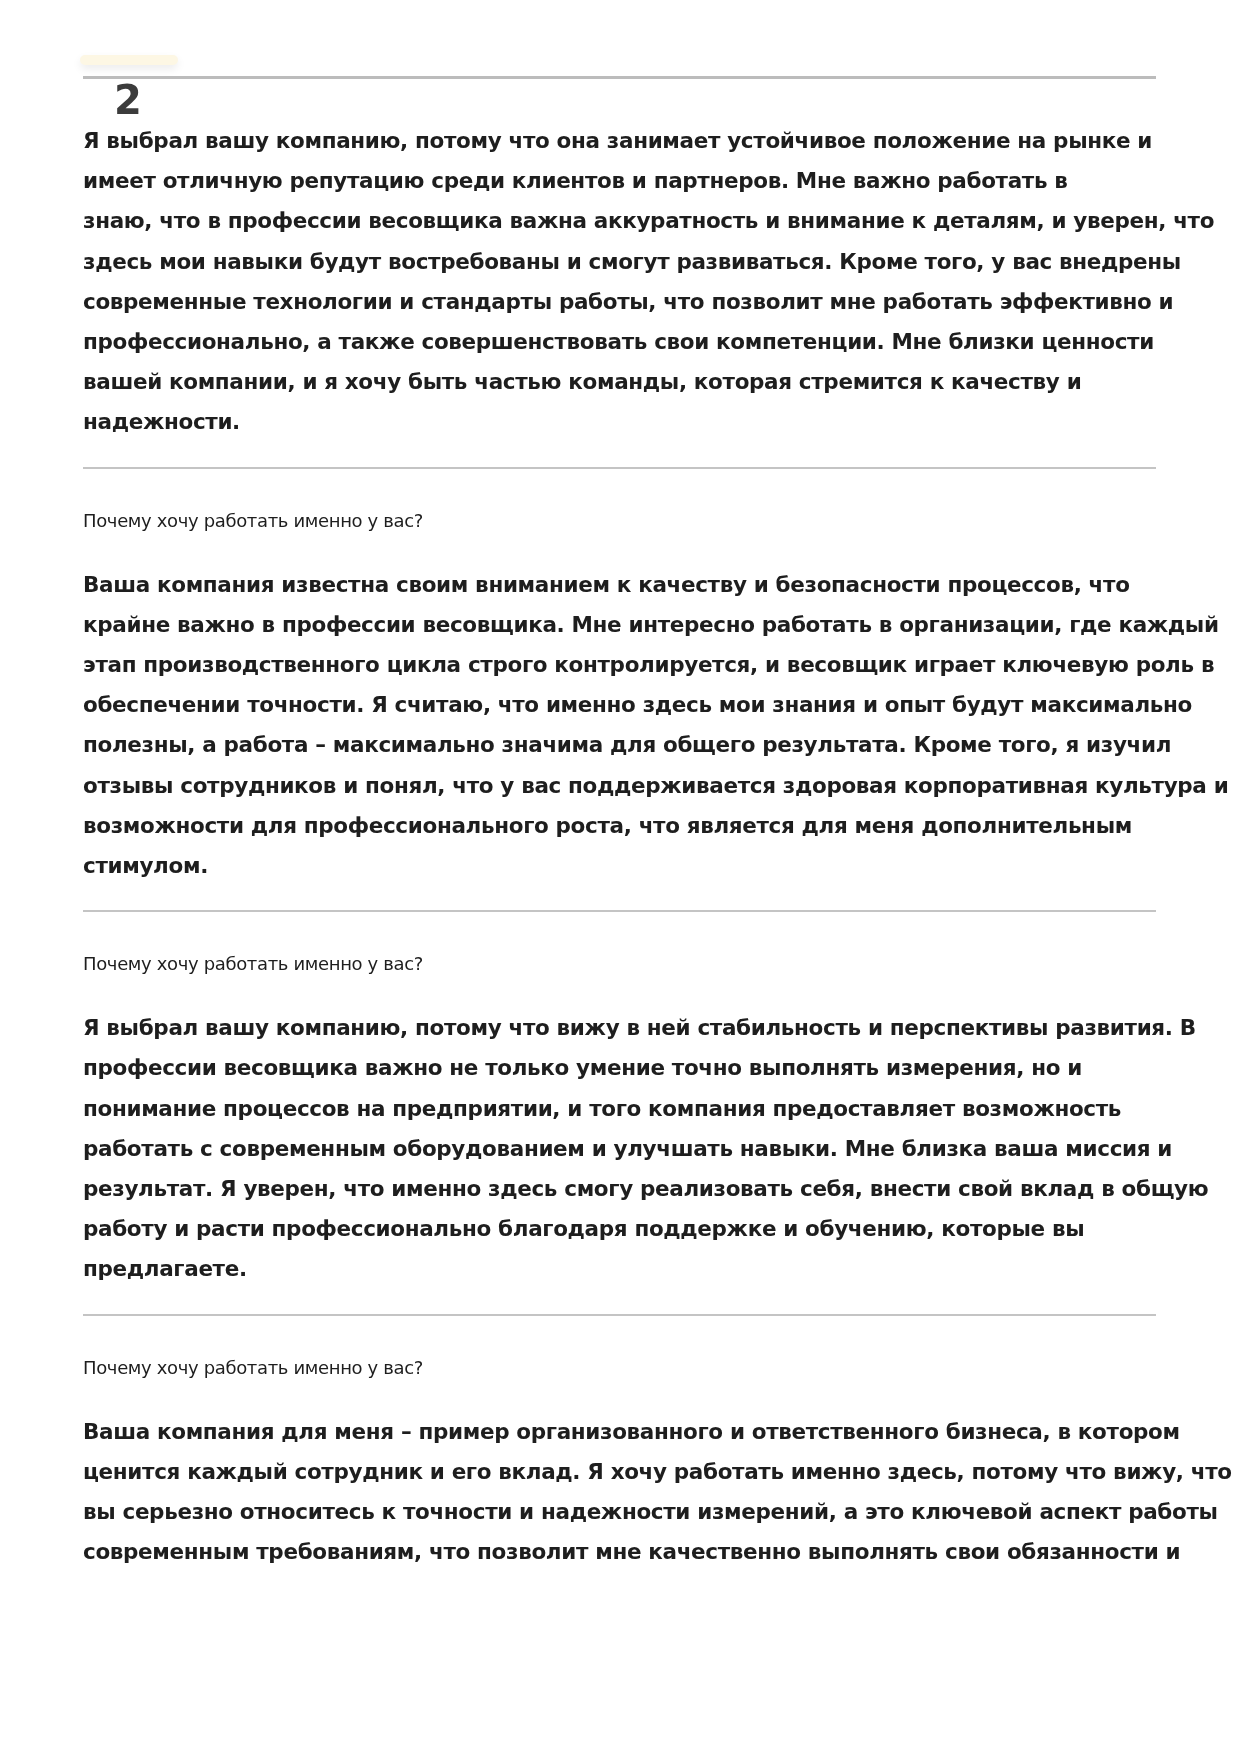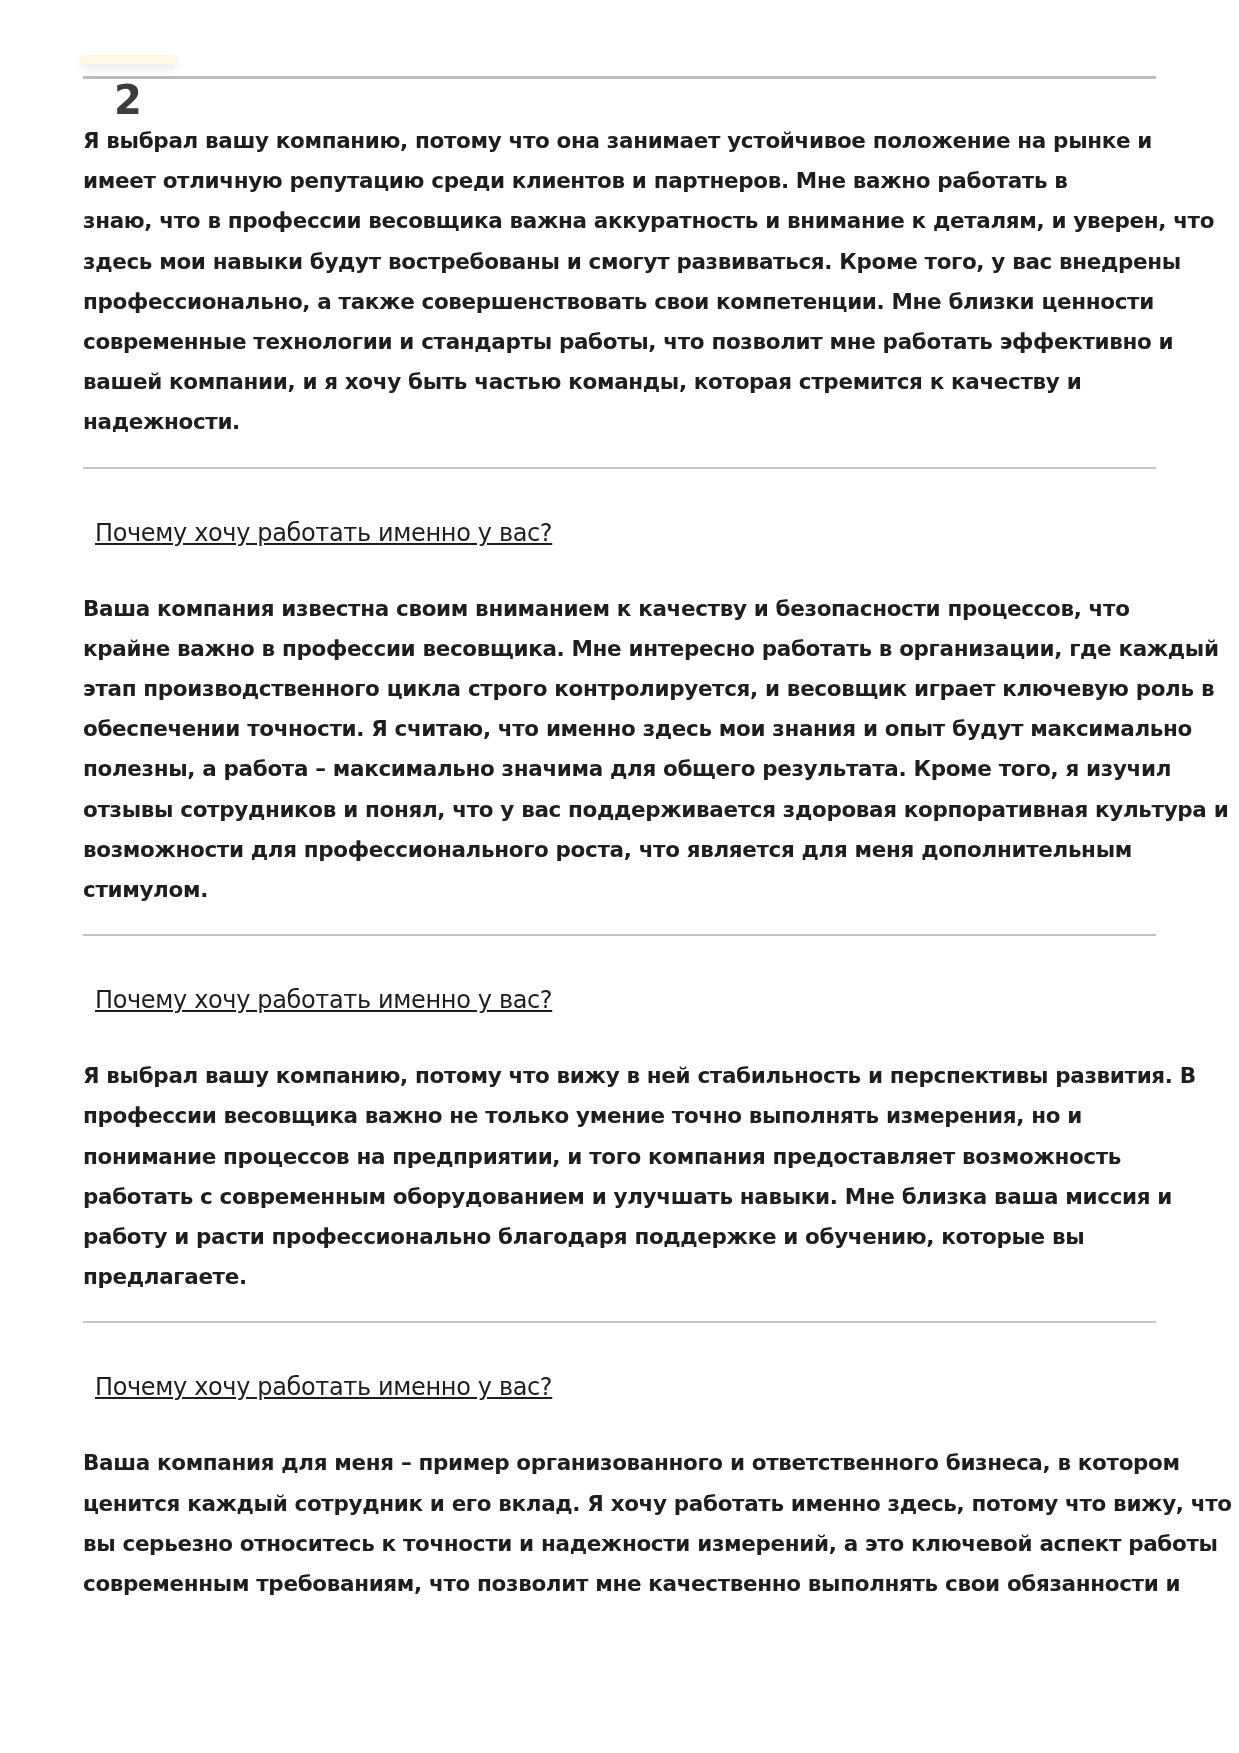--- a/index.html
+++ b/index.html
@@ -66,27 +66,26 @@
       display: block;
       font-weight: bold;
     }
     .rule {
       width: 1073px;
       height: 2px;
       background: #c4c4c4;
       margin: 0;
     }
     .section-heading {
-      margin: 12px;
-      font-size: 24px;
+      margin: 0;
+      font-size: 18px;
       line-height: 40px;
       letter-spacing: -0.35px;
       font-weight: normal;
       white-space: nowrap;
-      text-decoration: underline;
     }
     .gap-after-para { height: 24px; }
     .gap-after-rule { height: 32px; }
     .gap-after-heading { height: 24px; }
   </style>
 </head>
 <body>
 
 <div class="page">
   <div class="top-blob"></div>
@@ -94,22 +93,22 @@
   <div class="page-number">2</div>
 
   <div class="content">
 
     <div>
       <p class="para">
         <span class="line">Я выбрал вашу компанию, потому что она занимает устойчивое положение на рынке и</span>
         <span class="line">имеет отличную репутацию среди клиентов и партнеров. Мне важно работать в</span>
         <span class="line">знаю, что в профессии весовщика важна аккуратность и внимание к деталям, и уверен, что</span>
         <span class="line">здесь мои навыки будут востребованы и смогут развиваться. Кроме того, у вас внедрены</span>
+        <span class="line">современные технологии и стандарты работы, что позволит мне работать эффективно и</span>
         <span class="line">профессионально, а также совершенствовать свои компетенции. Мне близки ценности</span>
-        <span class="line">современные технологии и стандарты работы, что позволит мне работать эффективно и</span>
         <span class="line">вашей компании, и я хочу быть частью команды, которая стремится к качеству и</span>
         <span class="line">надежности.</span>
       </p>
     </div>
     <div class="gap-after-para"></div>
     <div class="rule"></div>
     <div class="gap-after-rule"></div>
 
     <div>
       <h2 class="section-heading">Почему хочу работать именно у вас?</h2>
@@ -130,20 +129,21 @@
     <div class="gap-after-rule"></div>
 
     <div>
       <h2 class="section-heading">Почему хочу работать именно у вас?</h2>
       <div class="gap-after-heading"></div>
       <p class="para">
         <span class="line">Я выбрал вашу компанию, потому что вижу в ней стабильность и перспективы развития. В</span>
         <span class="line">профессии весовщика важно не только умение точно выполнять измерения, но и</span>
         <span class="line">понимание процессов на предприятии, и того компания предоставляет возможность</span>
         <span class="line">работать с современным оборудованием и улучшать навыки. Мне близка ваша миссия и</span>
+        <span class="line">результат. Я уверен, что именно здесь смогу реализовать себя, внести свой вклад в общую</span>
         <span class="line">работу и расти профессионально благодаря поддержке и обучению, которые вы</span>
         <span class="line">предлагаете.</span>
       </p>
     </div>
     <div class="gap-after-para"></div>
     <div class="rule"></div>
     <div class="gap-after-rule"></div>
 
     <div>
       <h2 class="section-heading">Почему хочу работать именно у вас?</h2>

